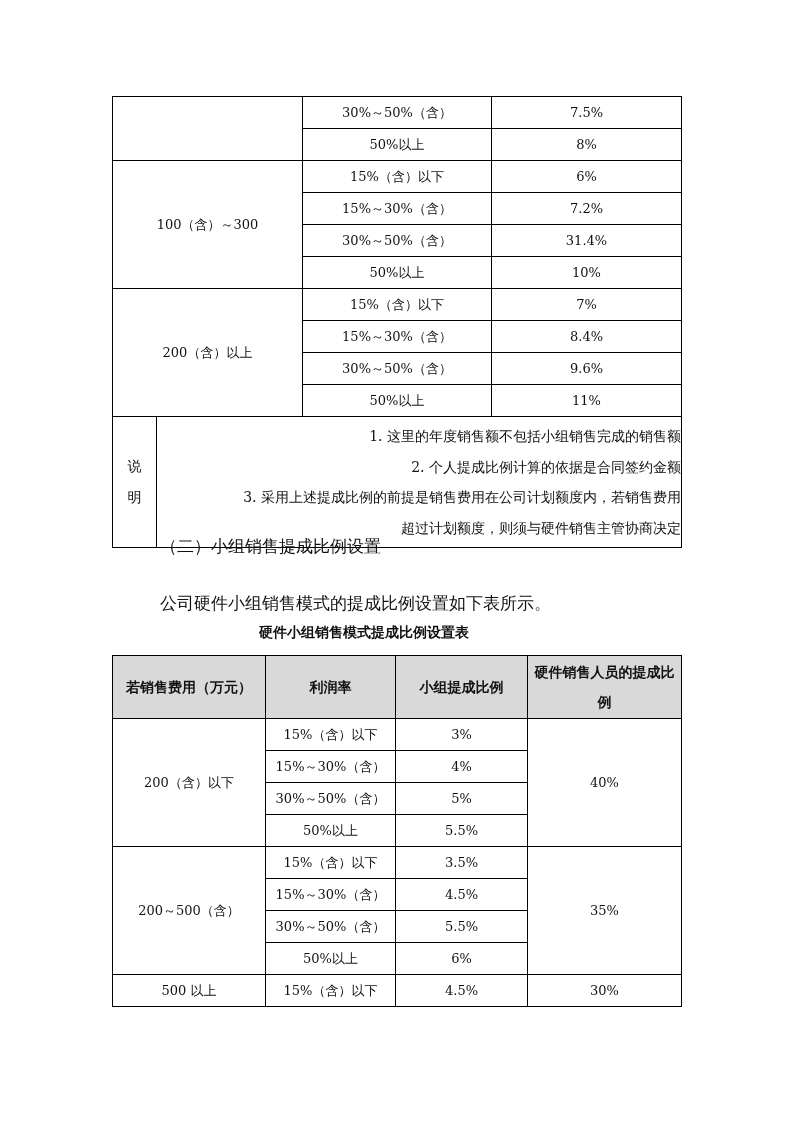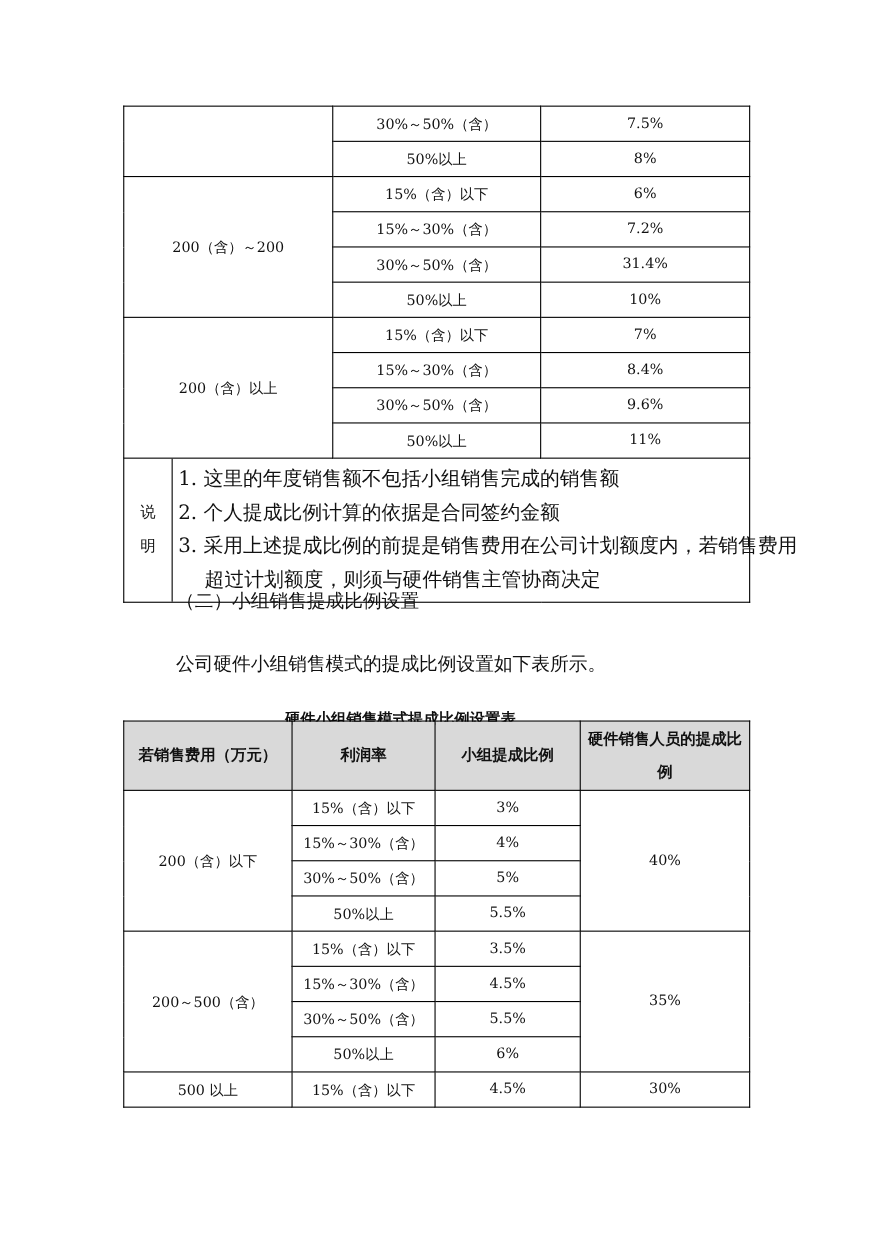--- a/index.html
+++ b/index.html
@@ -4,26 +4,26 @@
 <style>
   html, body { margin:0; padding:0; background:#ffffff; }
   body { width:793px; height:1122px; position:relative; overflow:hidden;
          font-family:"DejaVu Serif","Liberation Serif",serif; color:#111; }
   table { border-collapse:collapse; position:absolute; table-layout:fixed; }
   td, th { border:1px solid #000; text-align:center; vertical-align:middle; padding:0; font-weight:normal; }
   #t1 { left:112px; top:96px; width:569px; font-size:13px; }
   #t1 td { height:31px; }
   #t1 col.c1 { width:190px; } #t1 col.c2 { width:189px; } #t1 col.c3 { width:190px; }
   .notes-label { width:43px; font-size:14px; line-height:31px; }
-  .notes-body { text-align:left; padding:4px 0 4px 5px; font-size:18px; line-height:30.5px; }
+  .notes-body { text-align:right; padding:4px 0 4px 5px; font-size:14px; line-height:30.5px; }
   .note-line { display:block; white-space:nowrap; }
   .note-indent { padding-left:24px; }
   .heading2 { position:absolute; left:160px; top:535px; font-size:17px; font-family:"DejaVu Sans","Liberation Sans",sans-serif; }
   .para { position:absolute; left:160px; top:592px; font-size:17px; font-family:"DejaVu Sans","Liberation Sans",sans-serif; }
-  .caption { position:absolute; left:0; width:728px; top:645px; text-align:center; font-size:14px; font-weight:bold; font-family:"DejaVu Sans","Liberation Sans",sans-serif; }
+  .caption { position:absolute; left:0; width:728px; top:624px; text-align:center; font-size:14px; font-weight:bold; font-family:"DejaVu Sans","Liberation Sans",sans-serif; }
   #t2 { left:112px; top:655px; width:569px; font-size:13px; }
   #t2 th { background:#d9d9d9; height:62px; font-size:14px; font-weight:bold; line-height:30px; font-family:"DejaVu Sans","Liberation Sans",sans-serif; }
   #t2 td { height:31px; }
   #t2 col.a { width:153px; } #t2 col.b { width:130px; } #t2 col.c { width:132px; } #t2 col.d { width:154px; }
 </style>
 </head>
 <body>
 
 <table id="t1">
   <colgroup>
@@ -35,21 +35,21 @@
     <tr>
       <td rowspan="2" colspan="1"></td>
       <td>30%～50%（含）</td>
       <td>7.5%</td>
     </tr>
     <tr>
       <td>50%以上</td>
       <td>8%</td>
     </tr>
     <tr>
-      <td rowspan="4">200（含）～200</td>
+      <td rowspan="4">100（含）～300</td>
       <td>15%（含）以下</td>
       <td>6%</td>
     </tr>
     <tr>
       <td>15%～30%（含）</td>
       <td>7.2%</td>
     </tr>
     <tr>
       <td>30%～50%（含）</td>
       <td>31.4%</td>

